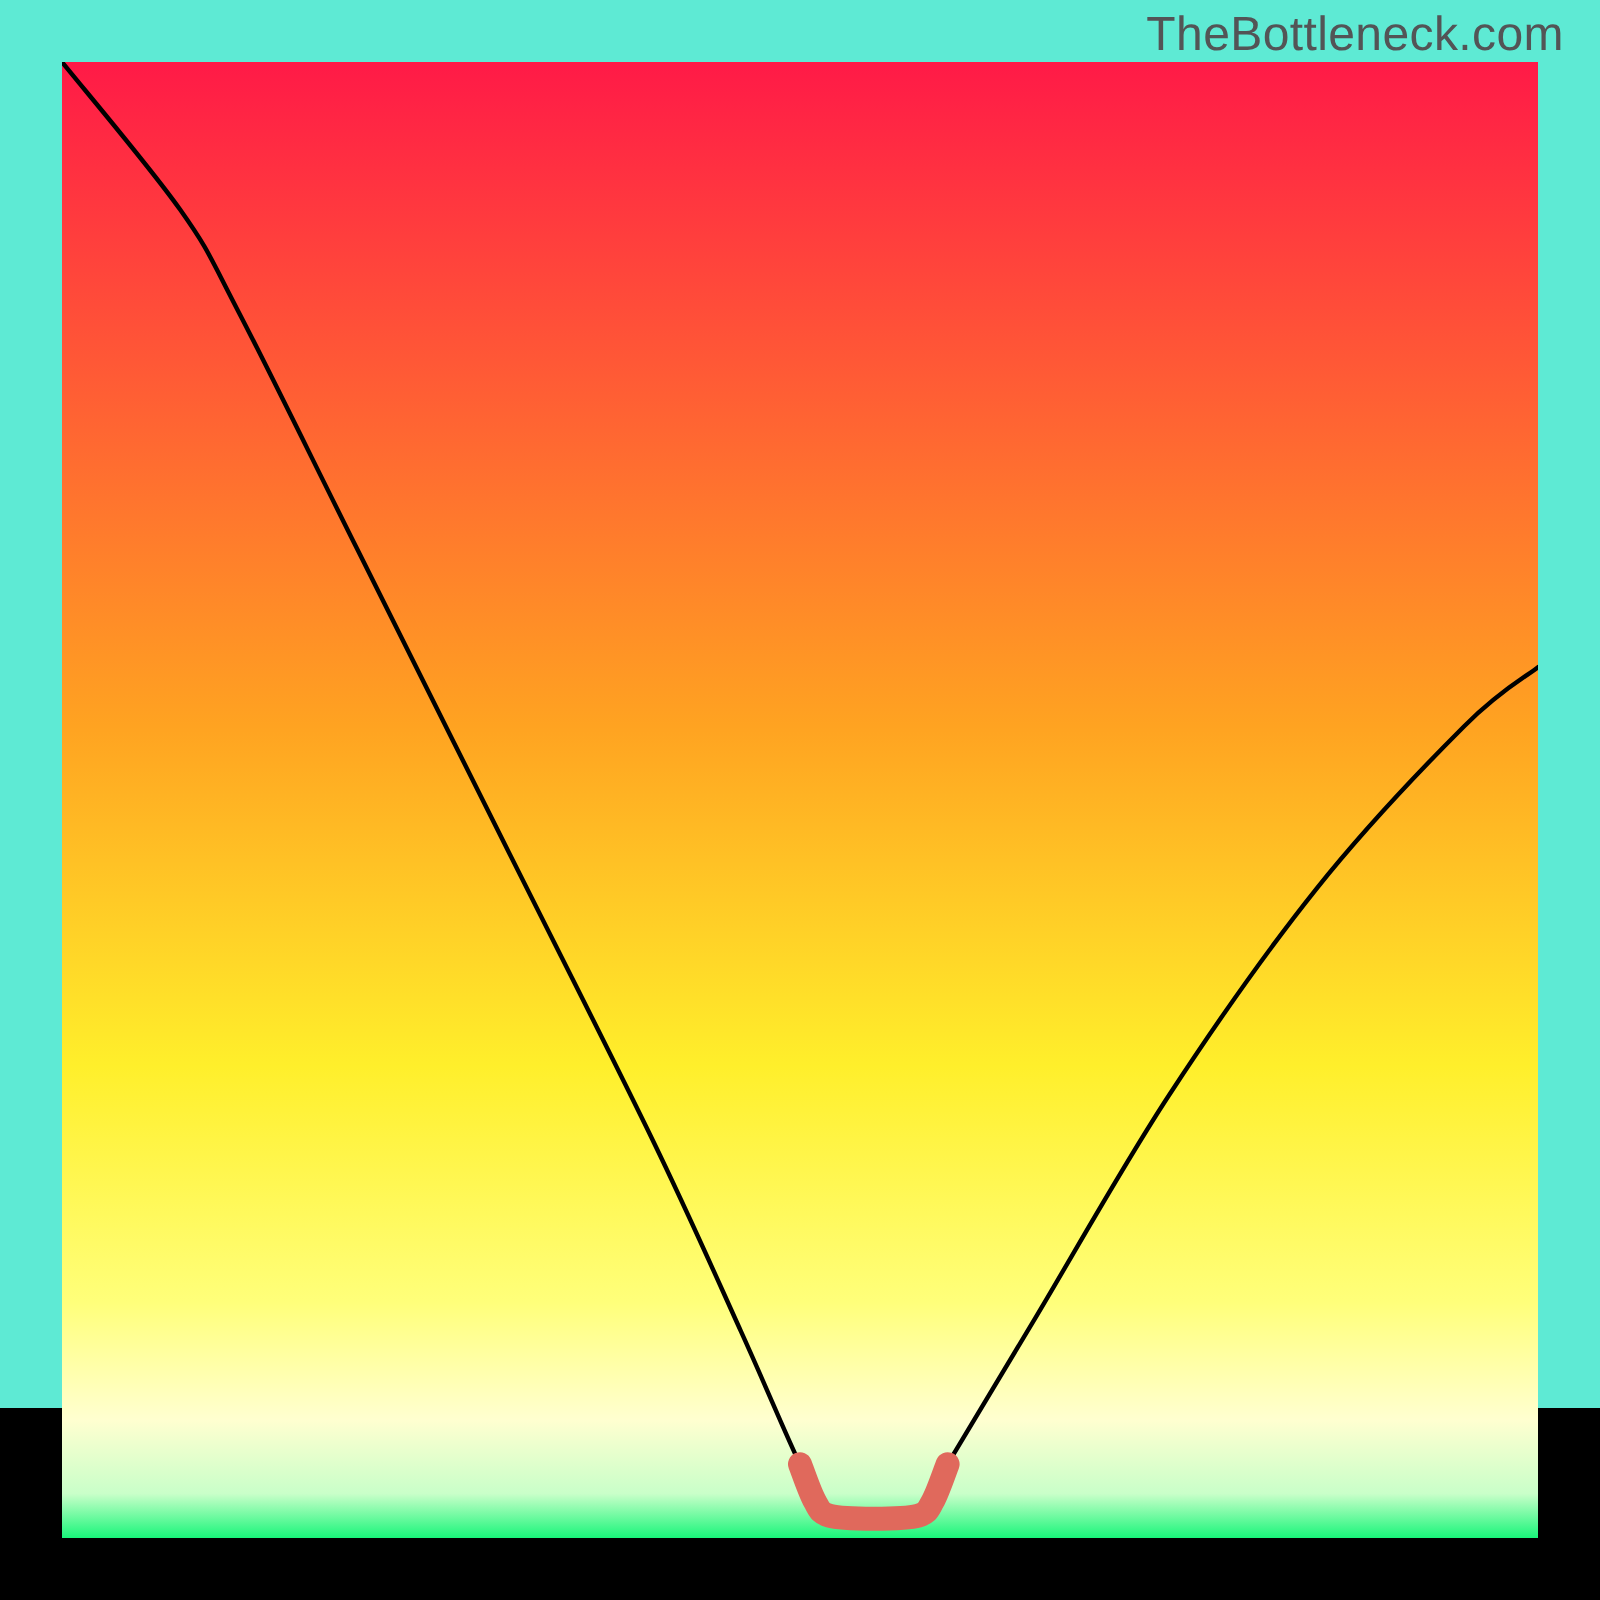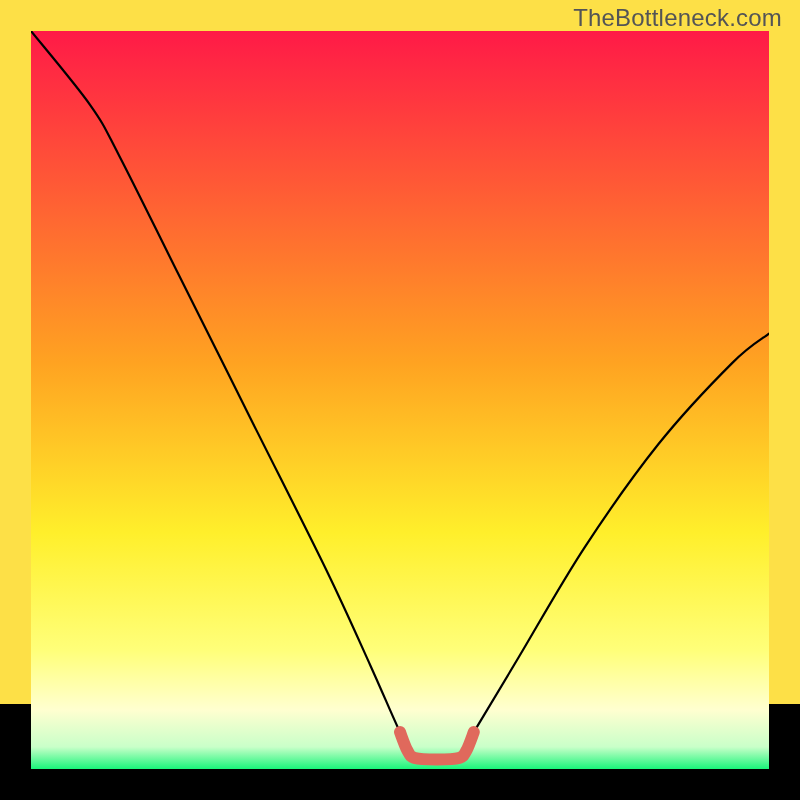--- a/index.html
+++ b/index.html
@@ -1,21 +1,21 @@
 <!DOCTYPE html>
 <html><head>
 <meta charset="utf-8">
 <style>
   * { margin: 0; padding: 0; box-sizing: border-box; }
   html, body { width: 800px; height: 800px; background: #000; overflow: hidden; }
   .frame {
     position: absolute;
     left: 0; top: 0;
     width: 800px; height: 704px;
-    background: #fde047;
+    background: #5eead4;
   }
   .watermark {
     position: absolute;
     top: 4px;
     right: 18px;
     font-family: Arial, Helvetica, sans-serif;
     font-size: 24px;
     font-weight: 500;
     color: #535456;
     letter-spacing: 0.2px;

